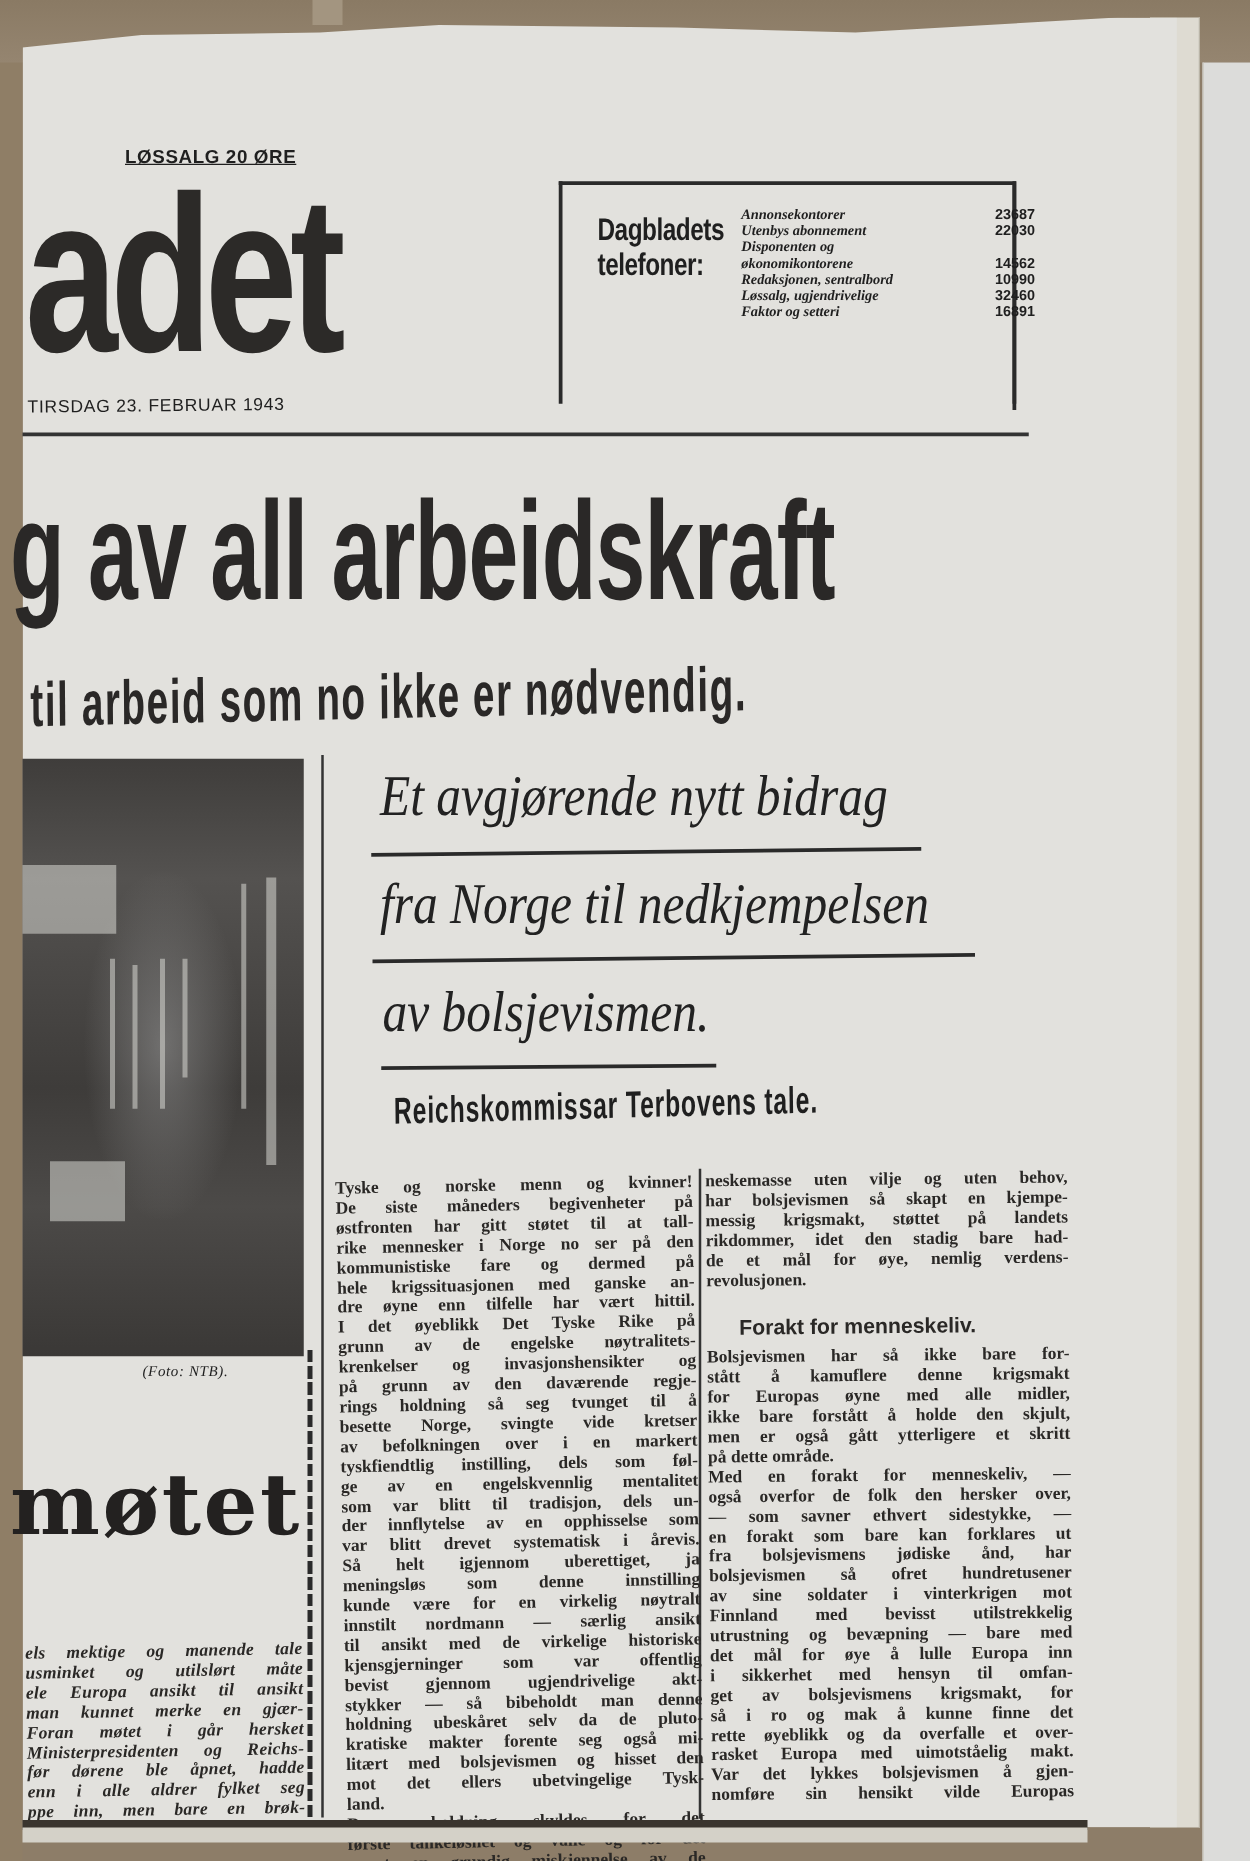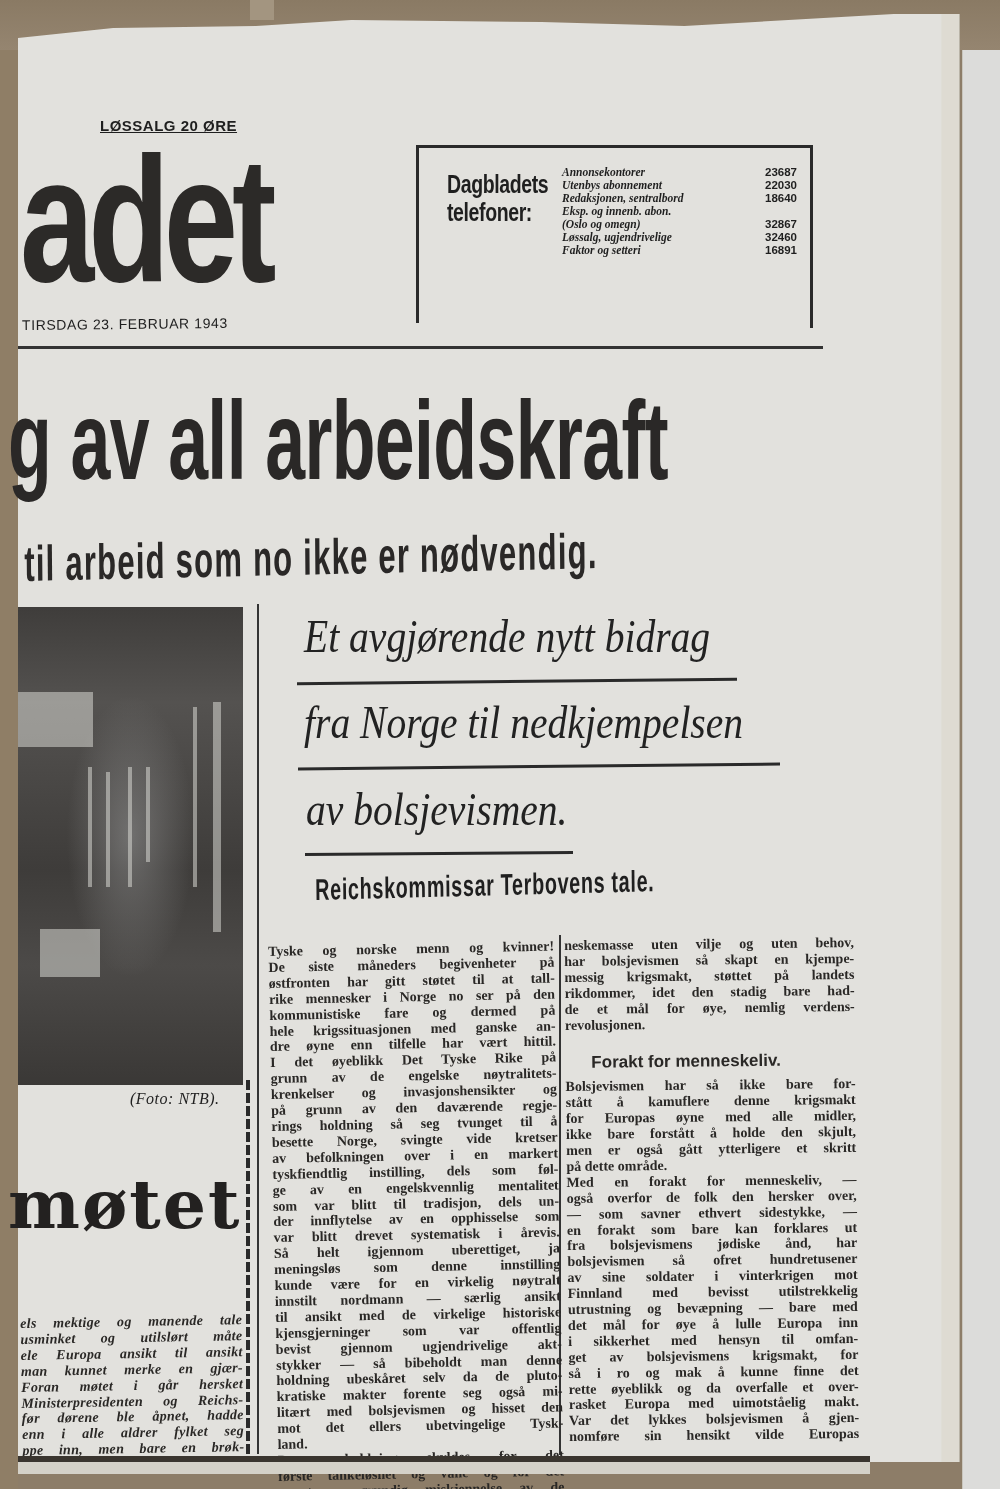--- a/index.html
+++ b/index.html
@@ -47,21 +47,21 @@
     position: absolute; left: 20px; top: 140px;
     font-family: "Liberation Sans", sans-serif; font-weight: bold; font-size: 178px;
     line-height: 160px; letter-spacing: -8px; color: #2c2a28;
     transform: scaleX(0.75); transform-origin: left top;
   }
   .date { position: absolute; left: 22px; top: 316px; font-family: "Liberation Sans", sans-serif; font-size: 14px; letter-spacing: 0.6px; transform: rotate(-0.6deg); }
   .masthead-rule { position: absolute; left: 18px; top: 346px; width: 805px; height: 3px; background: #333; }
 
   
   .phone-box {
-    position: absolute; left: 416px; top: 145px; width: 397px; height: 178px;
+    position: absolute; left: 447px; top: 145px; width: 366px; height: 178px;
     border: 3px solid #2a2a2a; border-bottom: none;
   }
   .phone-box-right { position: absolute; right: -3px; top: 0; width: 3px; height: 180px; background: #2a2a2a; }
   .phone-title {
     position: absolute; left: 28px; top: 22px;
     font-family: "Liberation Sans", sans-serif; font-weight: bold; font-size: 25px; line-height: 28px;
     transform: scaleX(0.78); transform-origin: left top; letter-spacing: -0.5px;
   }
   .phone-list { position: absolute; left: 143px; top: 18px; width: 235px; }
   .phone-row { display: flex; justify-content: space-between; align-items: flex-end; font-size: 11.5px; font-style: italic; font-weight: bold; line-height: 13px; }
@@ -83,21 +83,21 @@
   }
 
   
   .photo {
     position: absolute; left: 18px; top: 607px; width: 225px; height: 478px;
     background:
       radial-gradient(ellipse at 50% 48%, rgba(150,150,150,0.55) 0%, rgba(60,60,60,0) 40%),
       linear-gradient(180deg, #3f3d3b 0%, #545250 20%, #3e3c3a 55%, #4c4a48 75%, #3a3836 100%);
   }
   .photo-light { position: absolute; background: rgba(215,215,210,0.55); }
-  .photo-caption { position: absolute; left: 130px; top: 1090px; font-style: italic; font-size: 16px; letter-spacing: 0.5px; }
+  .photo-caption { position: absolute; left: 114px; top: 1090px; font-style: italic; font-size: 12px; letter-spacing: 0.5px; }
 
   .col-rule-a { position: absolute; left: 257px; top: 604px; width: 2px; height: 850px; background: #333; }
   .col-rule-dash { position: absolute; left: 246px; top: 1080px; width: 4px; height: 376px;
     background: repeating-linear-gradient(180deg, #2a2a2a 0 10px, transparent 10px 13px); }
   .col-rule-b { position: absolute; left: 559px; top: 935px; width: 2px; height: 520px; background: #333; }
 
   
   .deck-line {
     position: absolute; font-style: italic; font-size: 46px; line-height: 50px; color: #222;
     transform: scaleX(0.86); transform-origin: left top; white-space: nowrap;
@@ -155,27 +155,27 @@
   <div class="phone-list">
     <div class="phone-row">
         <span class="lbl">Annonsekontorer</span>
         <span class="num">23687</span>
       </div>
     <div class="phone-row">
         <span class="lbl">Utenbys abonnement</span>
         <span class="num">22030</span>
       </div>
     <div class="phone-row">
+        <span class="lbl">Disponenten og
+   økonomikontorene</span>
+        <span class="num">14562</span>
+      </div>
+    <div class="phone-row">
         <span class="lbl">Redaksjonen, sentralbord</span>
-        <span class="num">18640</span>
-      </div>
-    <div class="phone-row">
-        <span class="lbl">Eksp. og innenb. abon.
-   (Oslo og omegn)</span>
-        <span class="num">32867</span>
+        <span class="num">10990</span>
       </div>
     <div class="phone-row">
         <span class="lbl">Løssalg, ugjendrivelige</span>
         <span class="num">32460</span>
       </div>
     <div class="phone-row">
         <span class="lbl">Faktor og setteri</span>
         <span class="num">16891</span>
       </div>
   </div>

